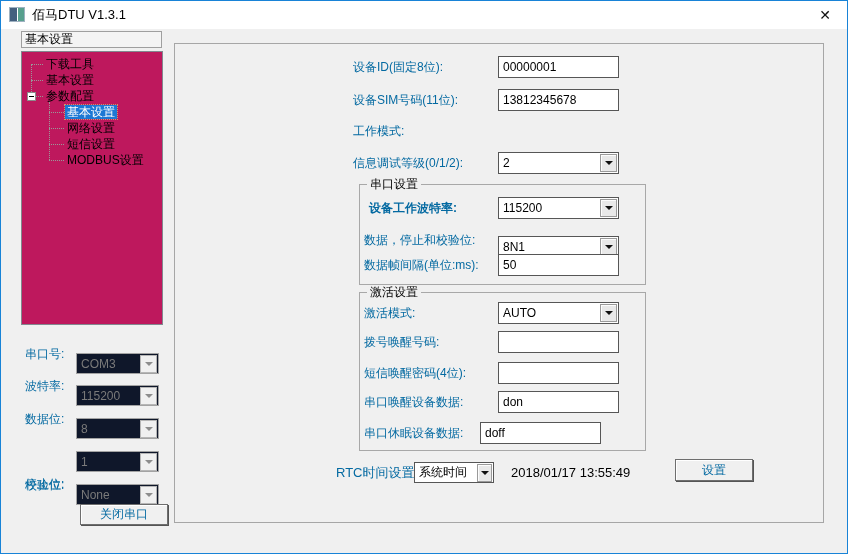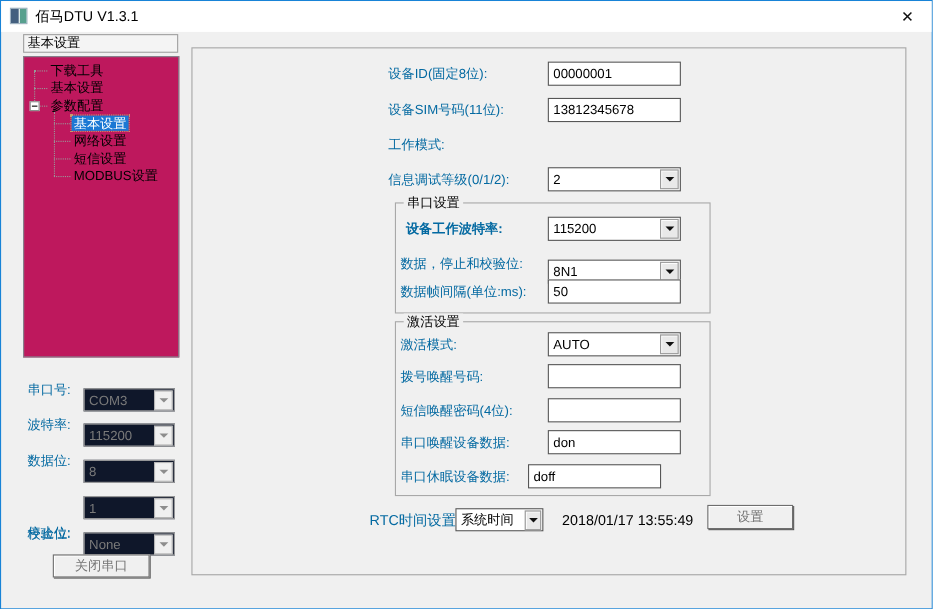--- a/index.html
+++ b/index.html
@@ -35,22 +35,22 @@
          background:#fff;display:flex;align-items:center;}
   .combo-value{flex:1;padding-left:4px;font-size:12px;overflow:hidden;white-space:nowrap;}
   .combo-btn{width:17px;height:18px;margin-right:1px;background:#e9e9e9;border:1px solid #9a9a9a;
              box-sizing:border-box;box-shadow:inset 1px 1px 0 #fdfdfd;display:flex;align-items:center;justify-content:center;}
   .combo-arrow{width:0;height:0;border-left:4px solid transparent;border-right:4px solid transparent;border-top:4px solid #111;}
   .combo.disabled{background:#0f172a;border-color:#a3a3a3;margin-top:10px;}
   .combo.disabled .combo-value{color:#7a7a7a;}
   .combo.disabled .combo-btn{background:#f0f0f0;border-color:#b6b6b6;box-shadow:none;}
   .combo.disabled .combo-arrow{border-top-color:#8d8d8d;}
   .btn{position:absolute;box-sizing:border-box;background:#f0f0f0;border:1px solid #6e6e6e;
-       box-shadow:inset 1px 1px 0 #ffffff,1px 1px 0 #555;font-family:inherit;font-size:12px;color:#737373;
-       display:flex;align-items:center;justify-content:center;cursor:default;}
+       box-shadow:inset 1px 1px 0 #ffffff,1px 1px 0 #555;font-family:inherit;font-size:12px;color:#0369a1;
+       display:flex;align-items:center;justify-content:center;cursor:default;margin-left:32px;}
   
   .main-panel{position:absolute;left:173px;top:42px;width:650px;height:480px;box-sizing:border-box;
               border:1px solid #a6a6a6;background:#f0f0f0;}
   .group{position:absolute;box-sizing:border-box;border:1px solid #a8a8a8;}
   .group-title{position:absolute;top:-8px;left:7px;background:#f0f0f0;padding:0 3px;font-size:12px;line-height:14px;}
   .static{position:absolute;font-size:13px;line-height:22px;color:#000;white-space:nowrap;}
 </style>
 </head>
 <body>
 

